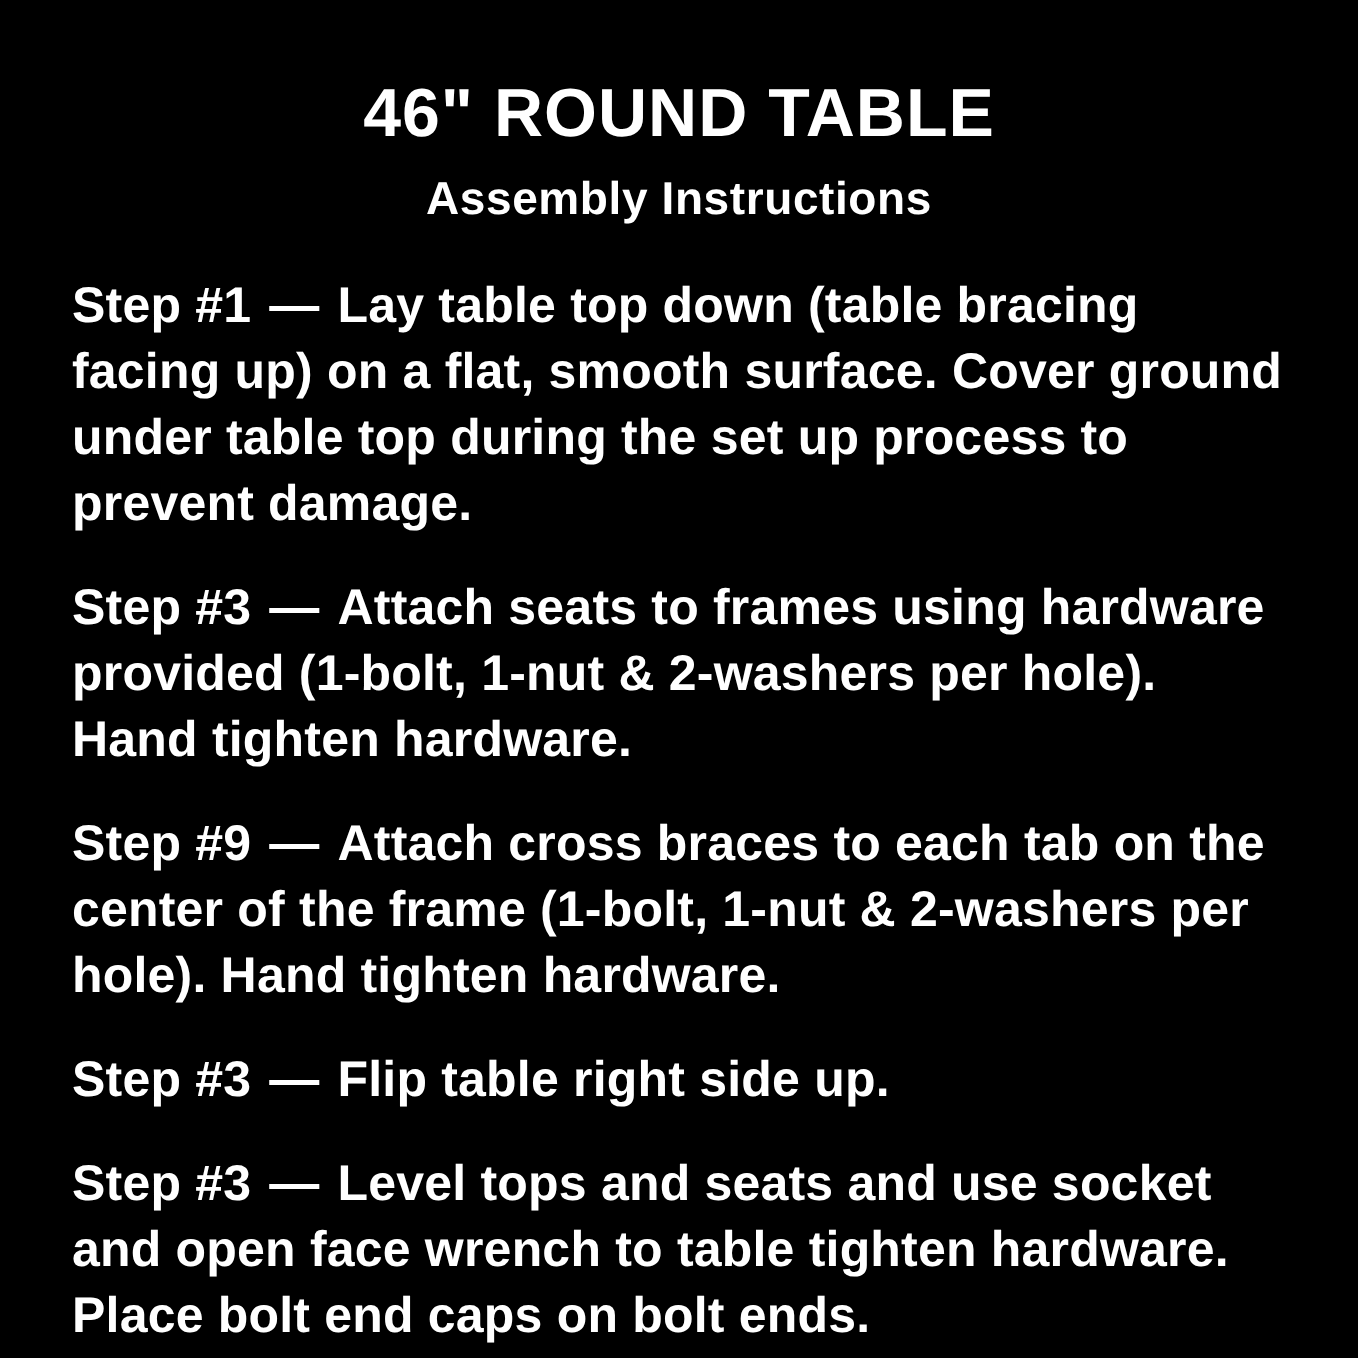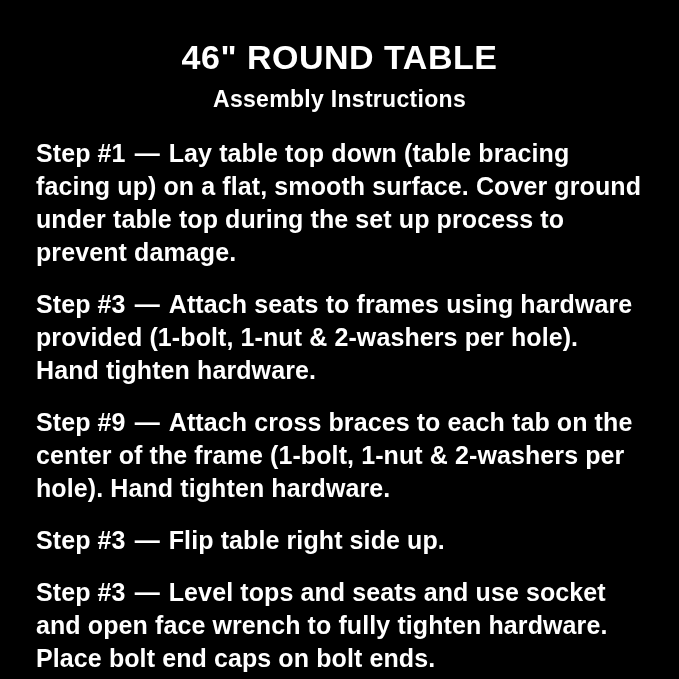--- a/index.html
+++ b/index.html
@@ -61,15 +61,15 @@
   <div class="steps">
     <p class="step"><span class="step-label">Step #1</span><span class="dash">—</span><span>Lay table top down (table bracing facing up) on a flat, smooth surface. Cover ground under table top during the set up process to prevent damage.</span></p>
 
 
     <p class="step"><span class="step-label">Step #3</span><span class="dash">—</span><span>Attach seats to frames using hardware provided (1-bolt, 1-nut &amp; 2-washers per hole). Hand tighten hardware.</span></p>
 
     <p class="step"><span class="step-label">Step #9</span><span class="dash">—</span><span>Attach cross braces to each tab on the center of the frame (1-bolt, 1-nut &amp; 2-washers per hole). Hand tighten hardware.</span></p>
 
     <p class="step"><span class="step-label">Step #3</span><span class="dash">—</span><span>Flip table right side up.</span></p>
 
-    <p class="step"><span class="step-label">Step #3</span><span class="dash">—</span><span>Level tops and seats and use socket and open face wrench to fully tighten hardware. Place bolt end caps on bolt ends.</span></p>
+    <p class="step"><span class="step-label">Step #3</span><span class="dash">—</span><span>Level tops and seats and use socket and open face wrench to table tighten hardware. Place bolt end caps on bolt ends.</span></p>
   </div>
 </div>
 
 </body></html>

